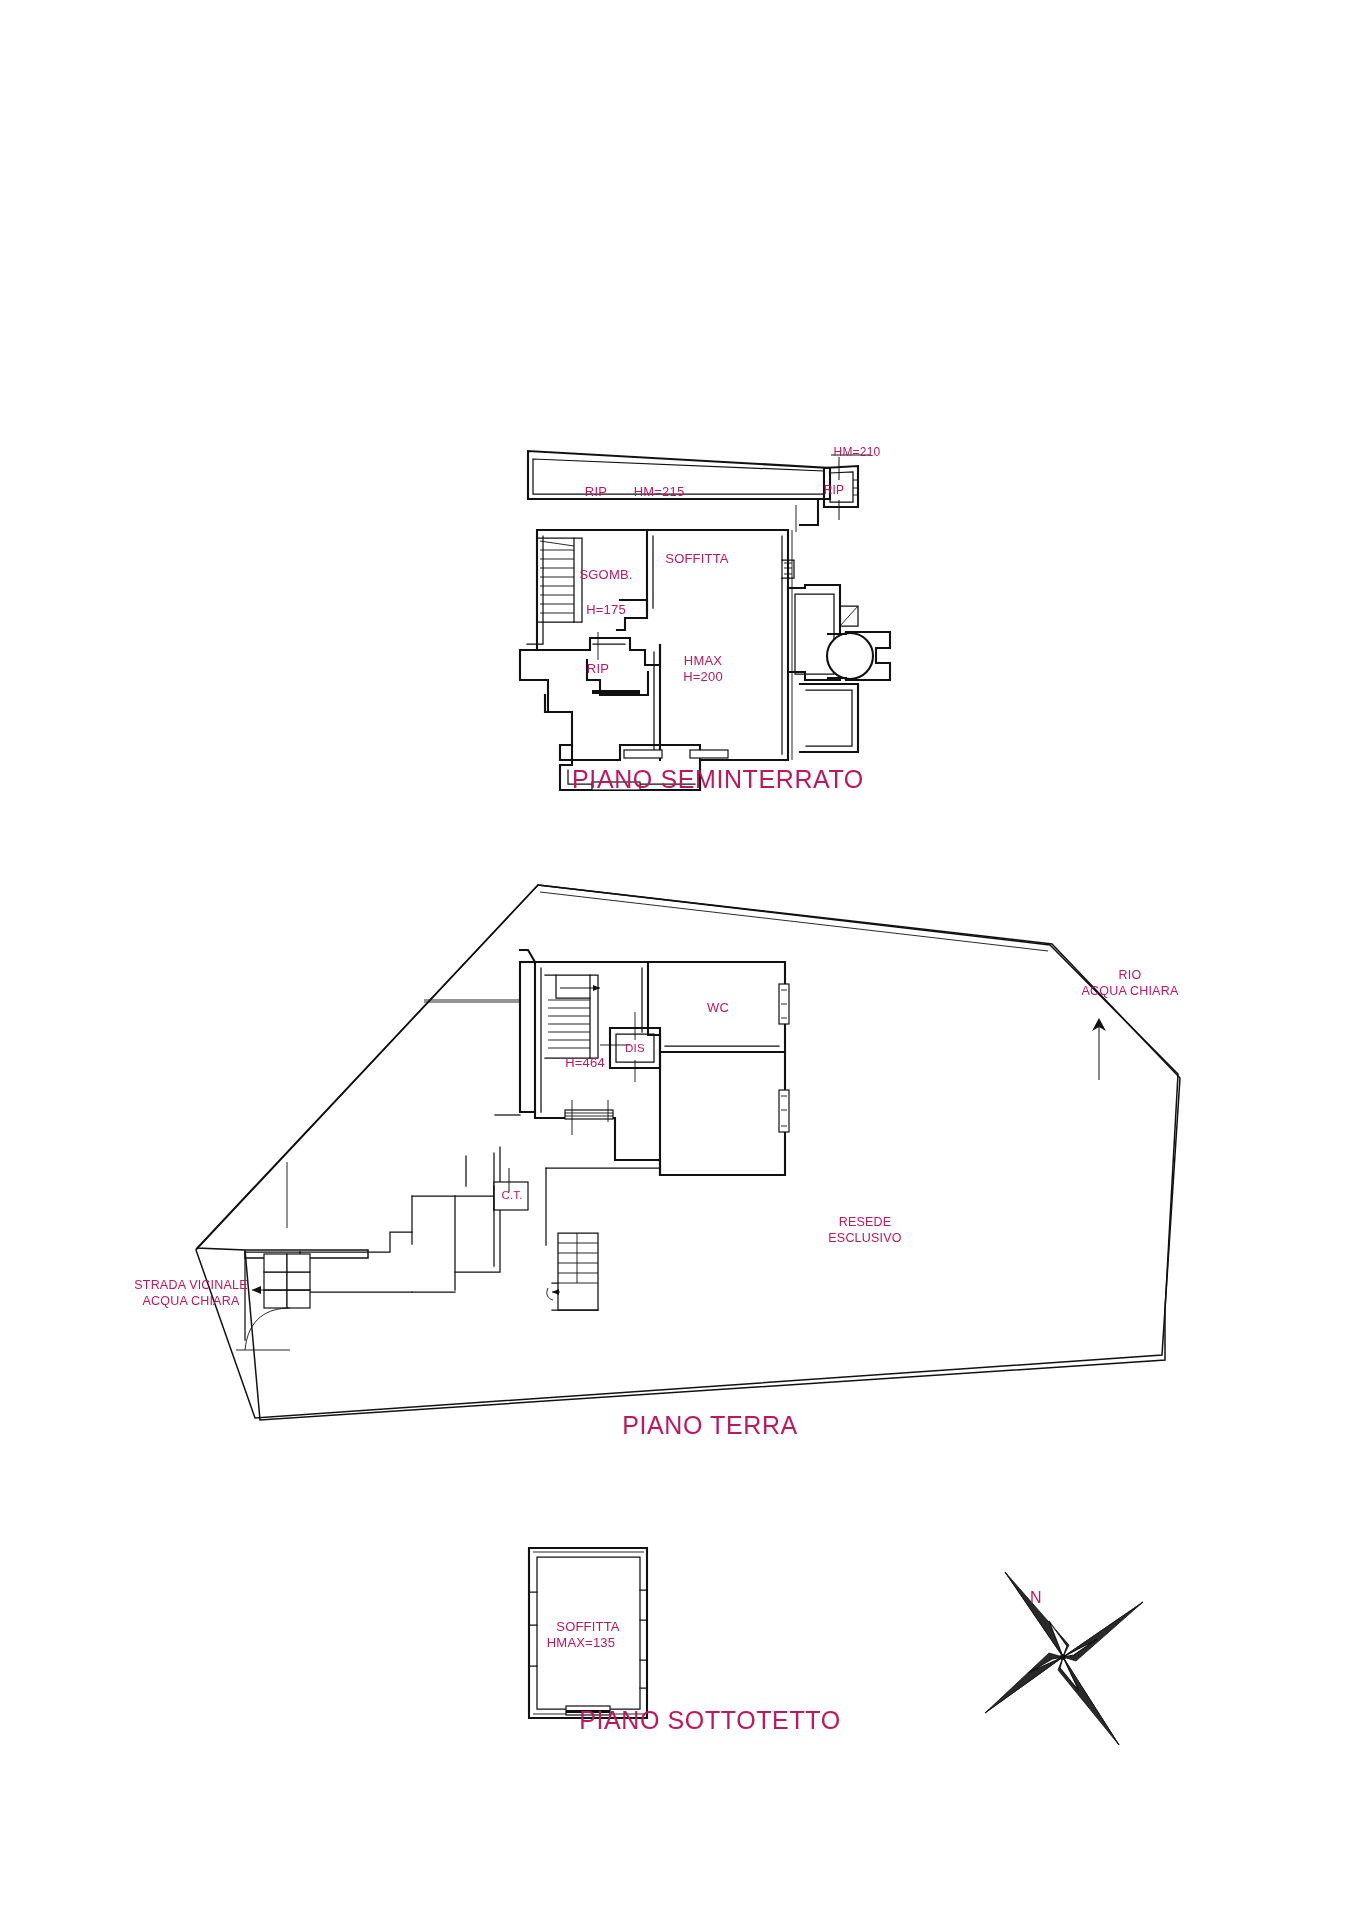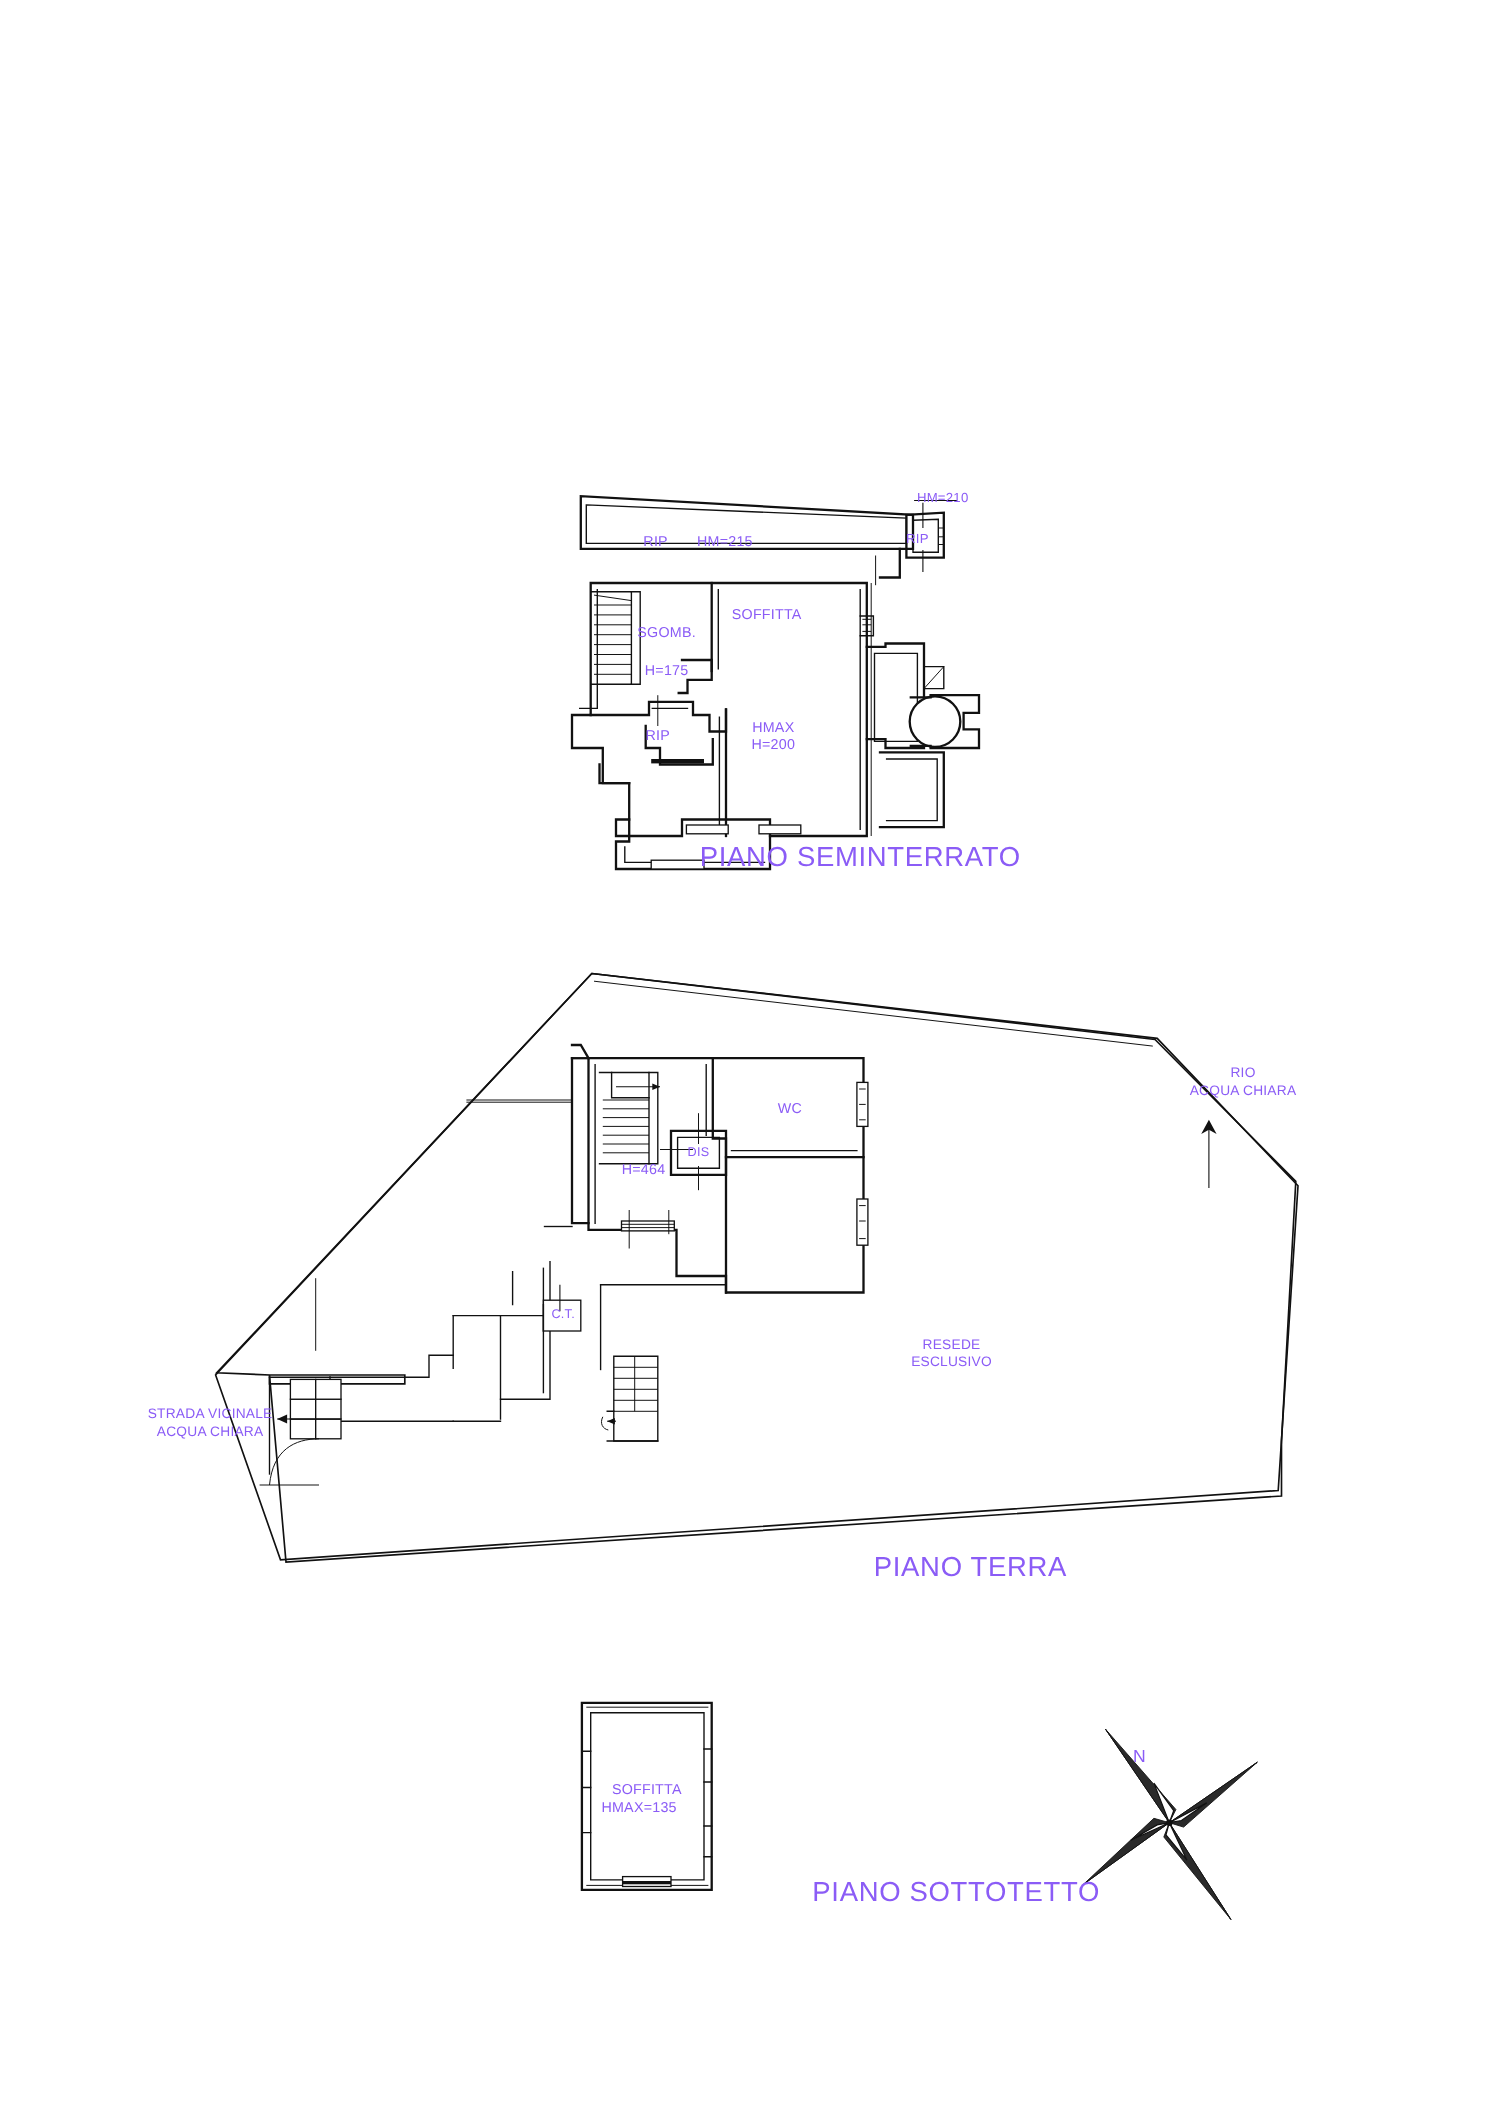--- a/index.html
+++ b/index.html
@@ -33,30 +33,30 @@
   .leader    { fill: none; stroke: #111111; stroke-width: 1.0; }
   .fillw     { fill: #ffffff; stroke: #111111; stroke-width: 2.1; }
   .fillw-thin{ fill: #ffffff; stroke: #111111; stroke-width: 1.2; }
   .solid     { fill: #111111; stroke: none; }
   .compass   { fill: #ffffff; stroke: #111111; stroke-width: 1.1; }
   .compass-d { fill: #2a2a2a; stroke: #111111; stroke-width: 0.8; }
 
   .lbl {
     position: absolute;
     font-family: "Liberation Sans", sans-serif;
-    color: #8b5cf6;
+    color: #be185d;
     white-space: pre;
     line-height: 1.22;
     letter-spacing: 0.2px;
   }
   .room-lbl   { font-size: 13px; text-align: center; }
   .small-lbl  { font-size: 12px; text-align: center; }
   .tiny-lbl   { font-size: 11.5px; text-align: center; }
   .ext-lbl    { font-size: 12.5px; text-align: center; line-height: 1.25; }
-  .floor-title{ font-size: 25px; letter-spacing: 0.6px; text-align: right; }
+  .floor-title{ font-size: 25px; letter-spacing: 0.6px; text-align: center; }
   .north-lbl  { font-size: 16px; }
 </style>
 </head>
 <body>
 
 <div id="sheet">
 
   <svg class="plan" viewBox="0 0 1358 1920">
 
     <g>

